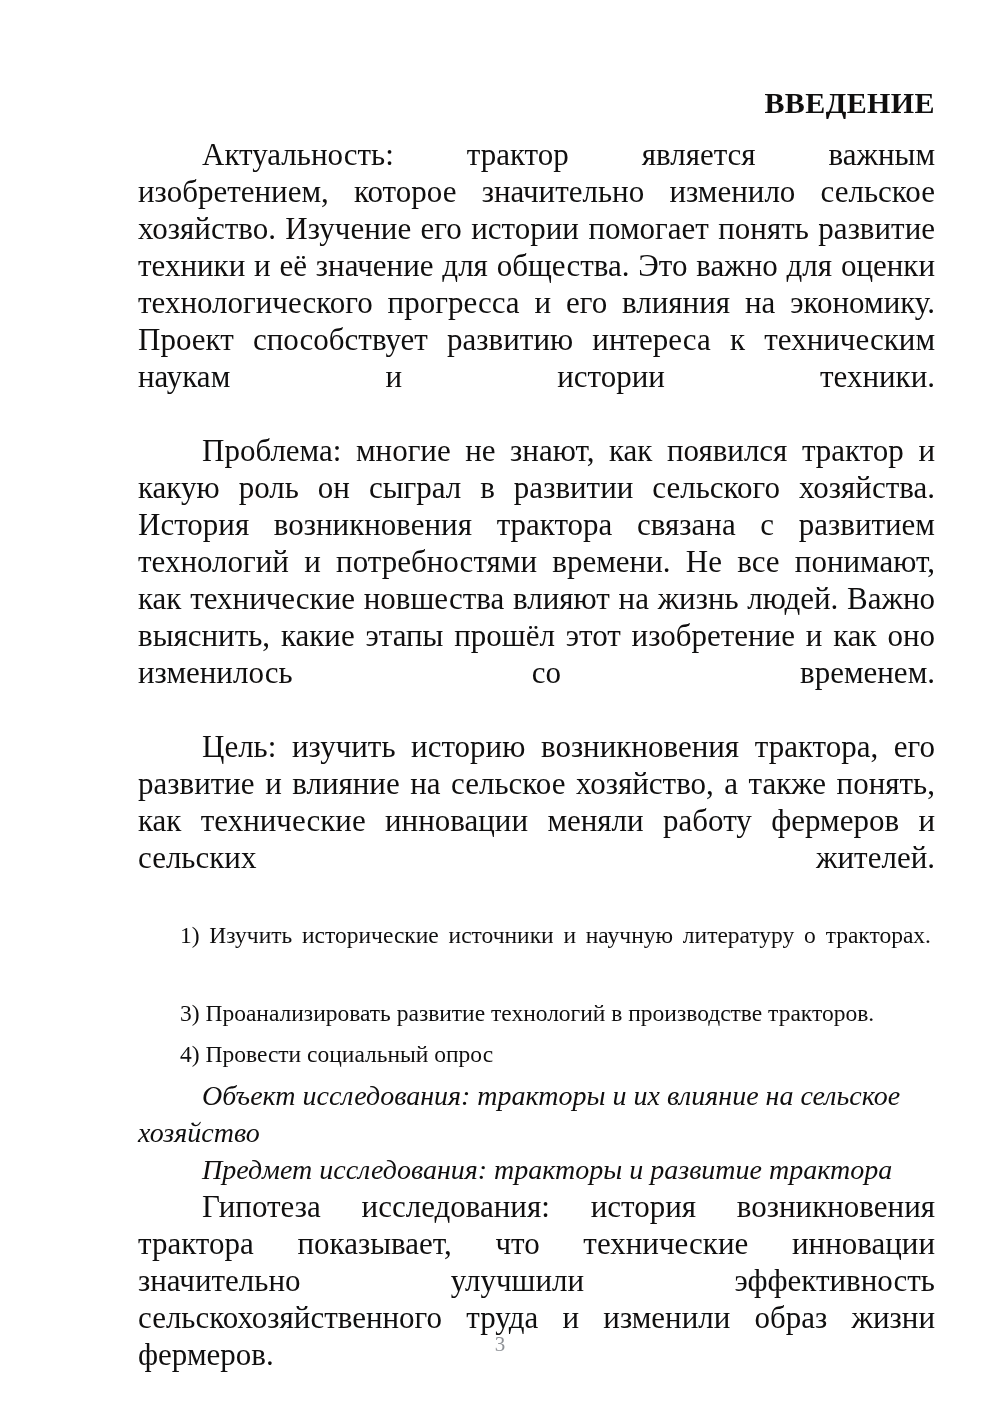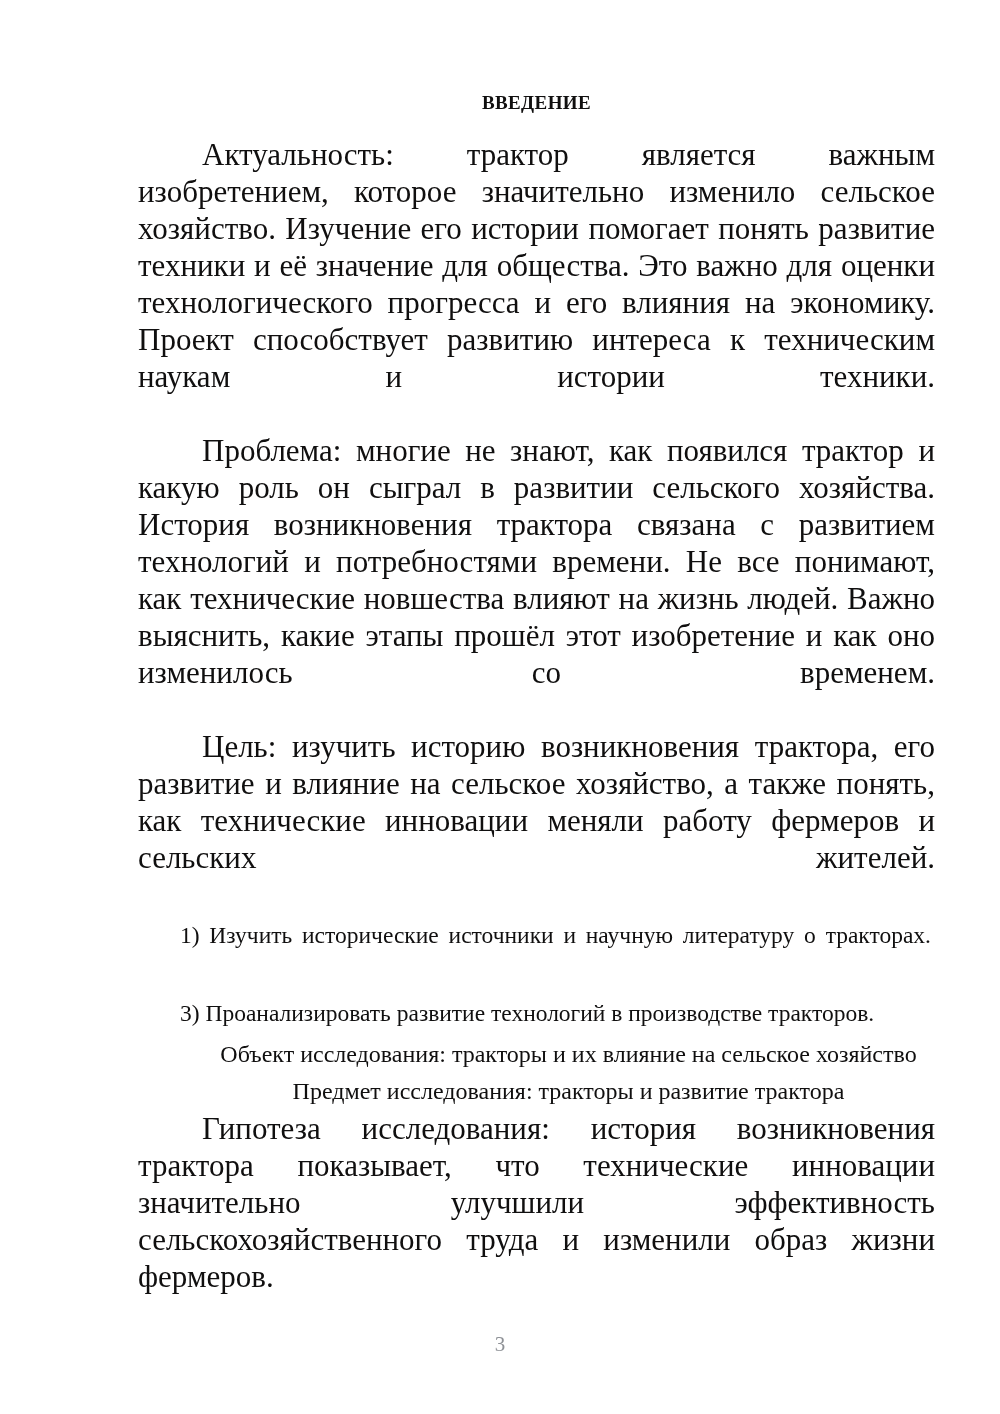--- a/index.html
+++ b/index.html
@@ -20,23 +20,23 @@
   }
 
   .content {
     position: absolute;
     left: 138px;
     top: 88px;
     width: 797px;
   }
 
   .doc-title {
-    font-size: 19px;
+    font-size: 30px;
     font-weight: bold;
-    text-align: center;
+    text-align: right;
     letter-spacing: 0.4px;
     margin: 0 0 18px 0;
     line-height: 30px;
   }
 
   .para {
     font-size: 31px;
     line-height: 37px;
     text-align: justify;
     text-justify: inter-word;
@@ -70,25 +70,26 @@
     text-align: justify;
     text-justify: inter-word;
   }
   .list-item.justified::after {
     content: "";
     display: inline-block;
     width: 100%;
   }
 
   .sub-line {
-    font-size: 24px;
+    font-size: 28px;
     line-height: 37px;
-    text-align: center;
+    text-align: left;
     text-indent: 64px;
     margin: 0;
+    font-style: italic;
   }
 
   .page-number {
     position: absolute;
     left: 0;
     right: 0;
     top: 1330px;
     text-align: center;
     font-size: 21px;
     line-height: 28px;
@@ -110,20 +111,21 @@
     <p class="para">Проблема: многие не знают, как появился трактор и какую роль он сыграл в развитии сельского хозяйства. История возникновения трактора связана с развитием технологий и потребностями времени. Не все понимают, как технические новшества влияют на жизнь людей. Важно выяснить, какие этапы прошёл этот изобретение и как оно изменилось со временем.</p>
 
     <p class="para">Цель: изучить историю возникновения трактора, его развитие и влияние на сельское хозяйство, а также понять, как технические инновации меняли работу фермеров и сельских жителей.</p>
 
 
     <p class="list-item justified">1)  Изучить исторические источники и научную литературу о тракторах.</p>
 
 
     <p class="list-item">3) Проанализировать развитие технологий в производстве тракторов.</p>
 
+    <p class="list-item">4) Провести социальный опрос</p>
 
 
     <p class="sub-line">Объект исследования: тракторы и их влияние на сельское хозяйство</p>
 
     <p class="sub-line">Предмет исследования: тракторы и развитие трактора</p>
 
     <p class="para">Гипотеза исследования: история возникновения трактора показывает, что технические инновации значительно улучшили эффективность сельскохозяйственного труда и изменили образ жизни фермеров.</p>
 
 
   </div>

